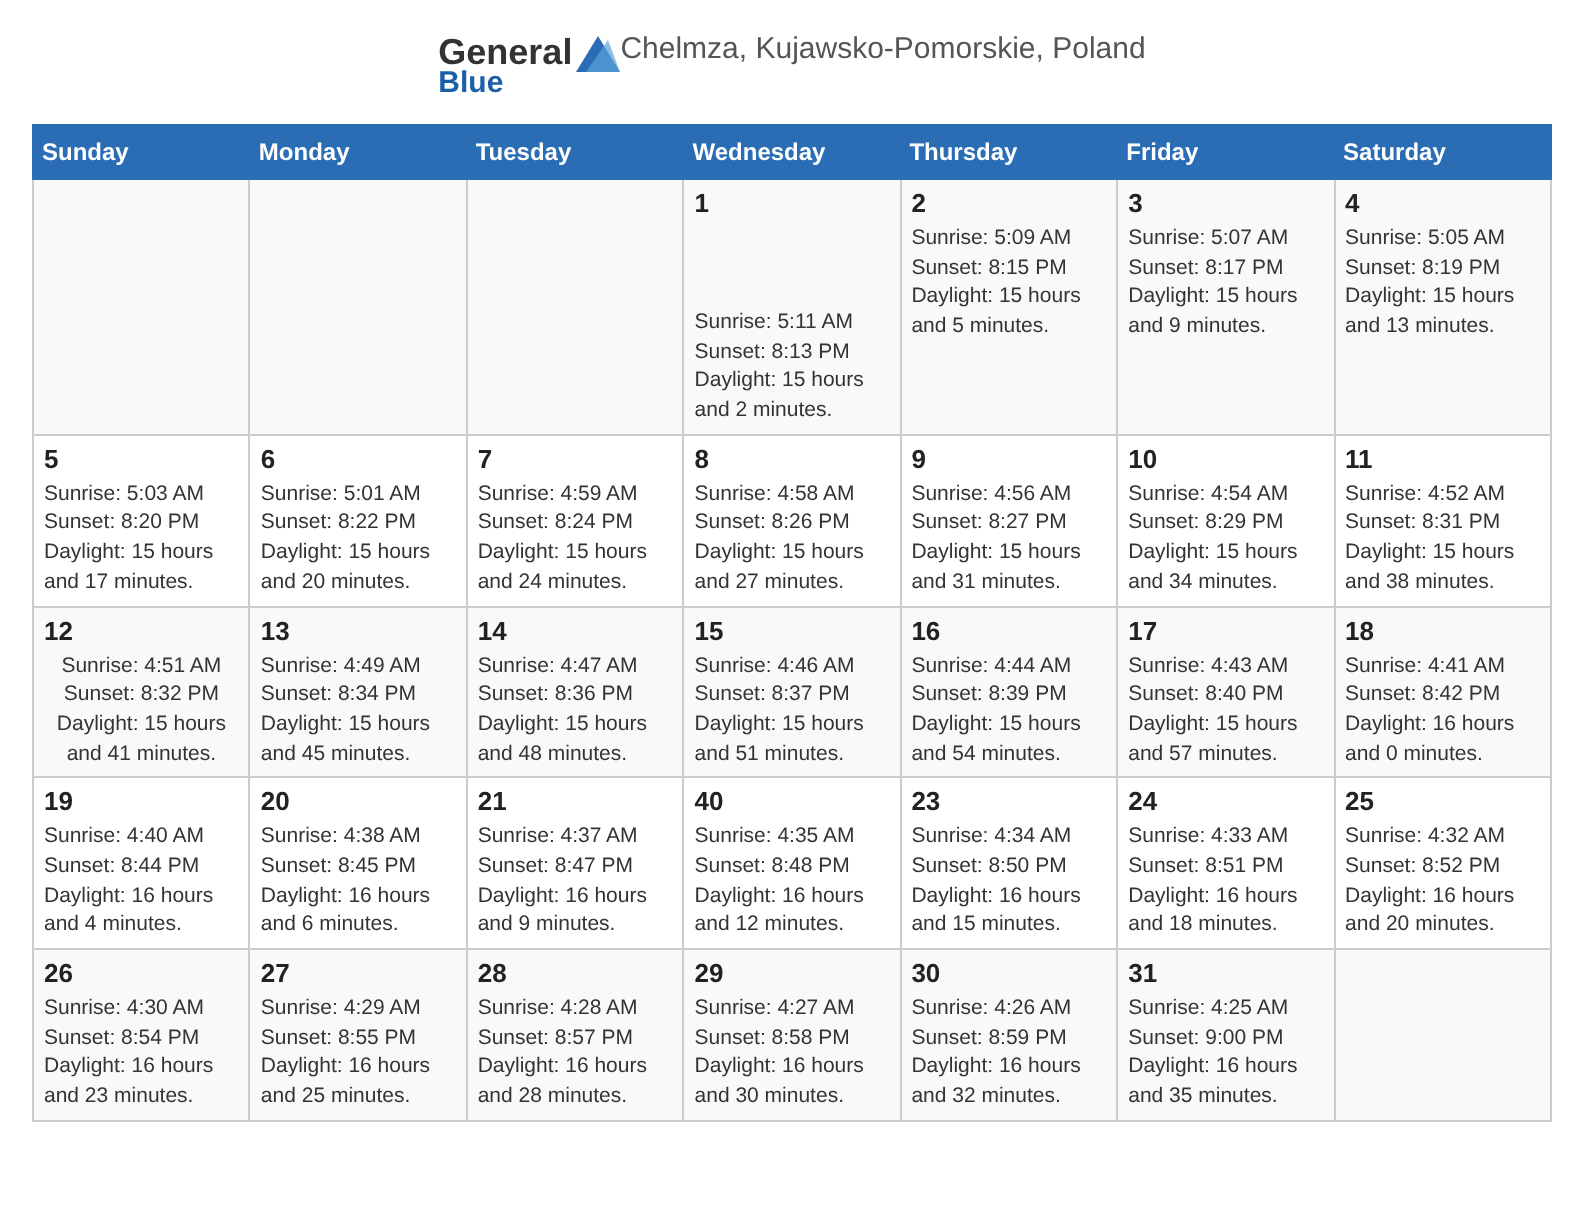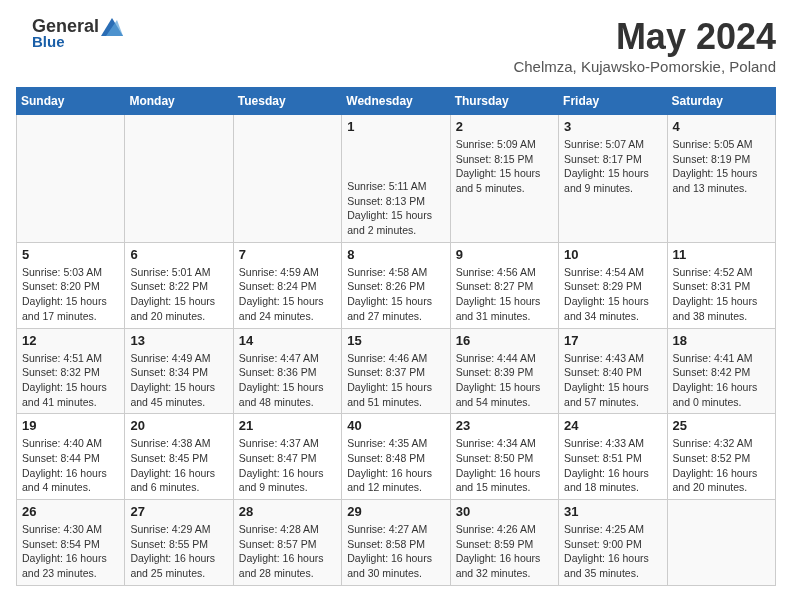--- a/index.html
+++ b/index.html
@@ -5,24 +5,23 @@
     * { box-sizing: border-box; margin: 0; padding: 0; }
     body {
       font-family: Arial, sans-serif;
       background: #fff;
       width: 792px;
       min-height: 612px;
       padding: 16px;
     }
     .header-area {
       display: flex;
-      justify-content: space-between;
+      justify-content: center;
       align-items: flex-start;
       margin-bottom: 12px;
-      margin-left: 16px;
     }
     .logo {
       display: flex;
       align-items: center;
       gap: 2px;
     }
     .logo-text-general {
       font-size: 18px;
       font-weight: bold;
       color: #333;
@@ -97,21 +96,20 @@
         <span class="logo-text-general">General</span>
         <svg width="22" height="18" viewBox="0 0 22 18" style="margin-left:2px;">
           <polygon points="0,18 11,0 22,18" fill="#2a6db5"></polygon>
           <polygon points="5,18 16,2 22,18" fill="#5ba3d9" opacity="0.7"></polygon>
         </svg>
       </div>
       <span class="logo-text-blue" style="margin-top:-4px;margin-left:0;">Blue</span>
     </div>
   </div>
   <div class="title-area">
-    <div class="month-year">May 2024</div>
     <div class="location">Chelmza, Kujawsko-Pomorskie, Poland</div>
   </div>
 </div>
 
 <table>
   <thead>
     <tr>
     <th>Sunday</th>
         <th>Monday</th>
         <th>Tuesday</th>
@@ -202,21 +200,21 @@
           <div class="day-number">11</div>
           <div class="day-info" style="white-space: pre-line;">Sunrise: 4:52 AM
 Sunset: 8:31 PM
 Daylight: 15 hours
 and 38 minutes.</div>
         </td>
       </tr>
       <tr>
         <td>
           <div class="day-number">12</div>
-          <div class="day-info" style="white-space: pre-line;">Sunrise: 4:51 AM
+          <div class="day-info" style="white-space: pre-line; text-align: center;">Sunrise: 4:51 AM
 Sunset: 8:32 PM
 Daylight: 15 hours
 and 41 minutes.</div>
         </td>
         <td>
           <div class="day-number">13</div>
           <div class="day-info" style="white-space: pre-line;">Sunrise: 4:49 AM
 Sunset: 8:34 PM
 Daylight: 15 hours
 and 45 minutes.</div>

